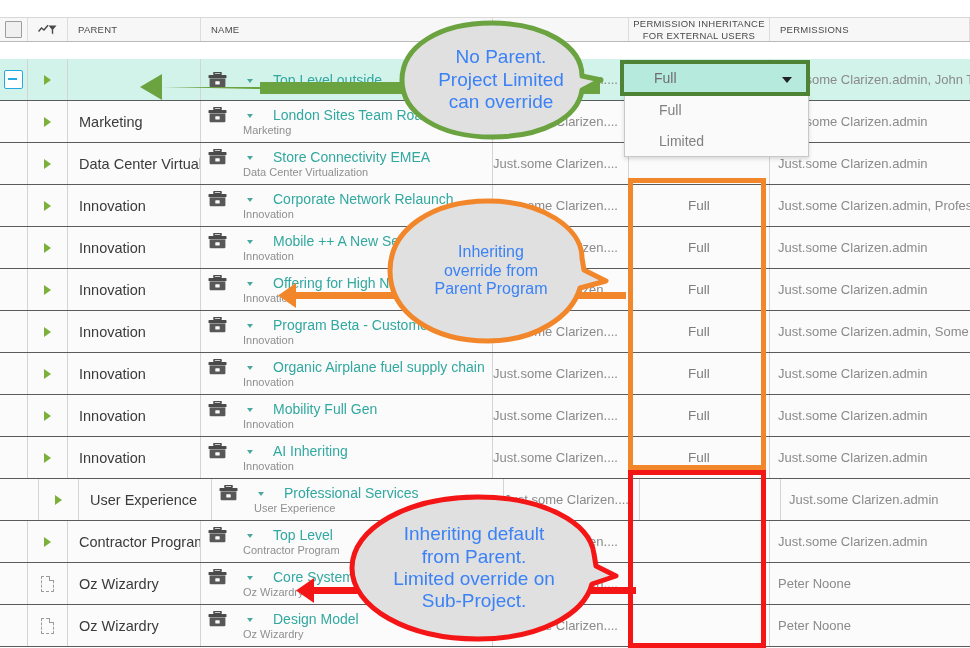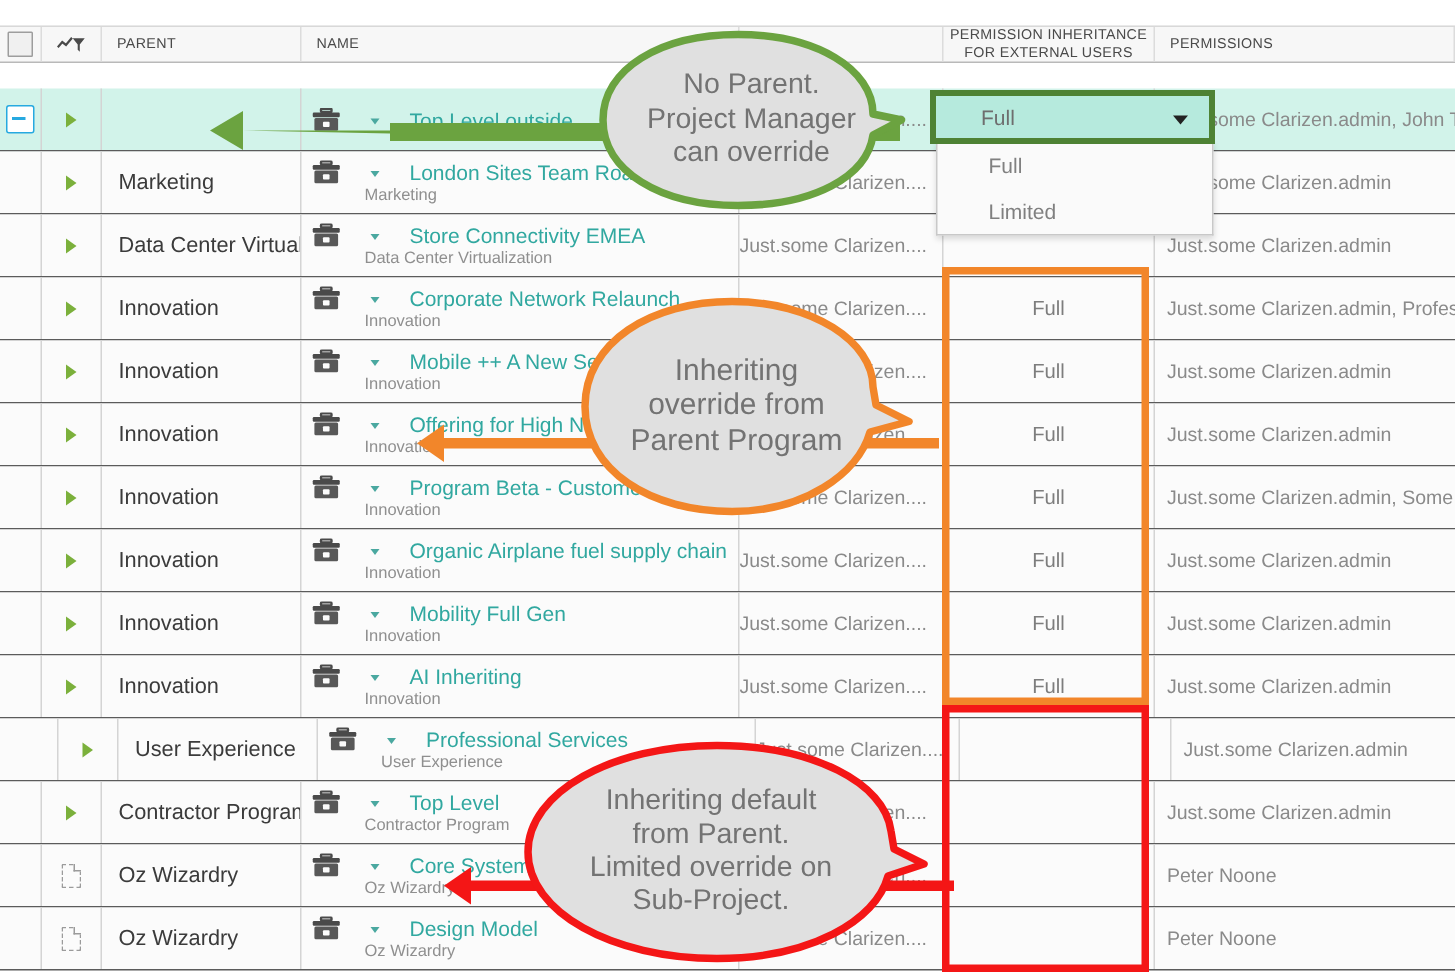--- a/index.html
+++ b/index.html
@@ -95,27 +95,27 @@
         border:5px solid #f2862a;box-sizing:border-box;z-index:30;
         pointer-events:none;}
   .rbox{position:absolute;left:628px;top:470px;width:138px;height:178px;
         border:5px solid #f41616;box-sizing:border-box;z-index:30;
         pointer-events:none;}
 
   
   .co{position:absolute;z-index:60;}
   .cotext{position:absolute;inset:0;display:flex;flex-direction:column;
           align-items:center;justify-content:center;text-align:center;
-          color:#737373;line-height:1.18;pointer-events:none;}
+          color:#3b82f6;line-height:1.18;pointer-events:none;}
   .cotext span{display:block;}
 
   #co-green{left:396px;top:18px;width:216px;height:124px;}
   #co-green .cotext{font-size:19px;padding:0 26px 0 20px;}
   #co-orange{left:384px;top:196px;width:228px;height:150px;}
-  #co-orange .cotext{font-size:20px;padding:0 32px 0 18px;align-items:center;}
+  #co-orange .cotext{font-size:16px;padding:0 32px 0 18px;align-items:center;}
   #co-red{left:346px;top:492px;width:276px;height:152px;}
   #co-red .cotext{font-size:19px;padding:0 34px 0 14px;}
 
   .arrowsvg{position:absolute;z-index:55;pointer-events:none;}
 </style>
 </head>
 <body>
 
 <div id="root">
 
@@ -638,21 +638,21 @@
     <path d="M18,0 L18,25 L0,12.5 Z" fill="#f41616"></path>
   </svg>
 
   <div class="co" id="co-green">
     <svg width="216" height="124" viewBox="0 0 216 124">
       <path d="M96,5 C148,5 186,28 186,58 L205,62 L186,72 C182,100 146,119 96,119
                C44,119 6,96 6,62 C6,28 44,5 96,5 Z" fill="#e0e0e0" stroke="#6ba340" stroke-width="5" stroke-linejoin="round"></path>
     </svg>
     <div class="cotext">
       <span>No Parent.</span>
-      <span>Project Manager</span>
+      <span>Project Limited</span>
       <span>can override</span>
     </div>
   </div>
 
   <div class="co" id="co-orange">
     <svg width="228" height="150" viewBox="0 0 228 150">
       <path d="M104,5 C158,5 198,32 198,62 L200,74 L222,85 L196,92
                C188,120 152,145 104,145 C50,145 6,118 6,75 C6,32 50,5 104,5 Z" fill="#e0e0e0" stroke="#f2862a" stroke-width="5" stroke-linejoin="round"></path>
     </svg>
     <div class="cotext">

